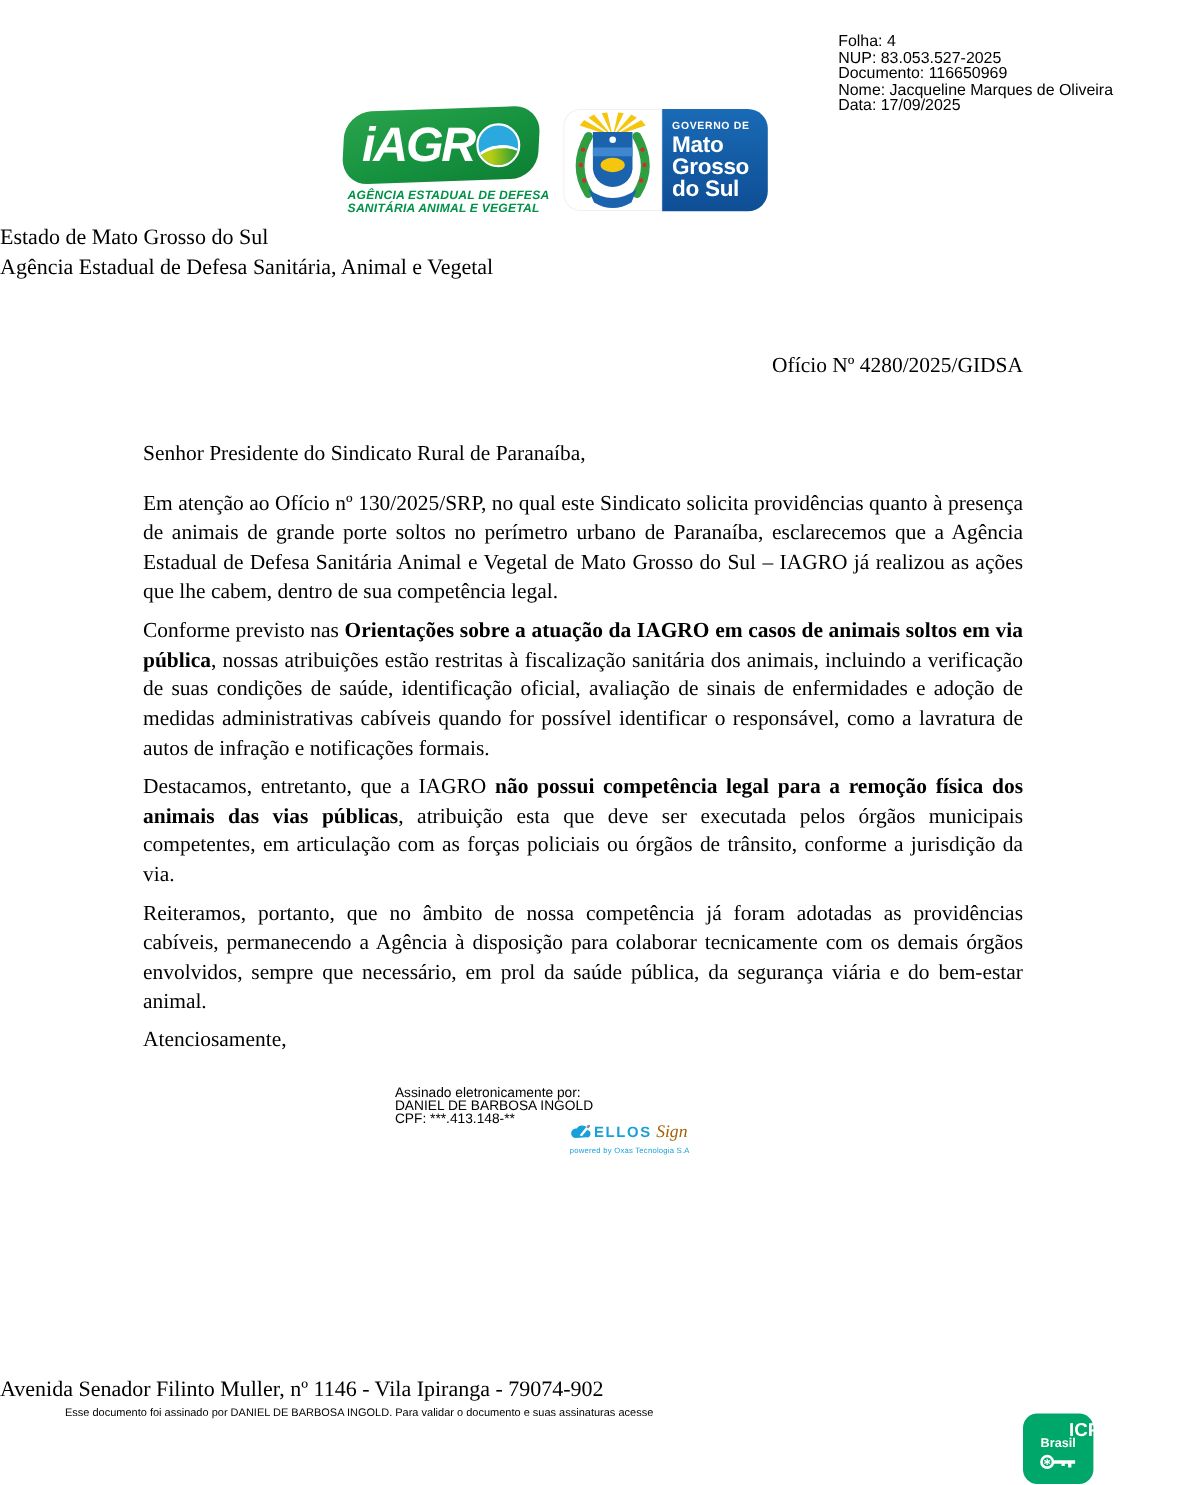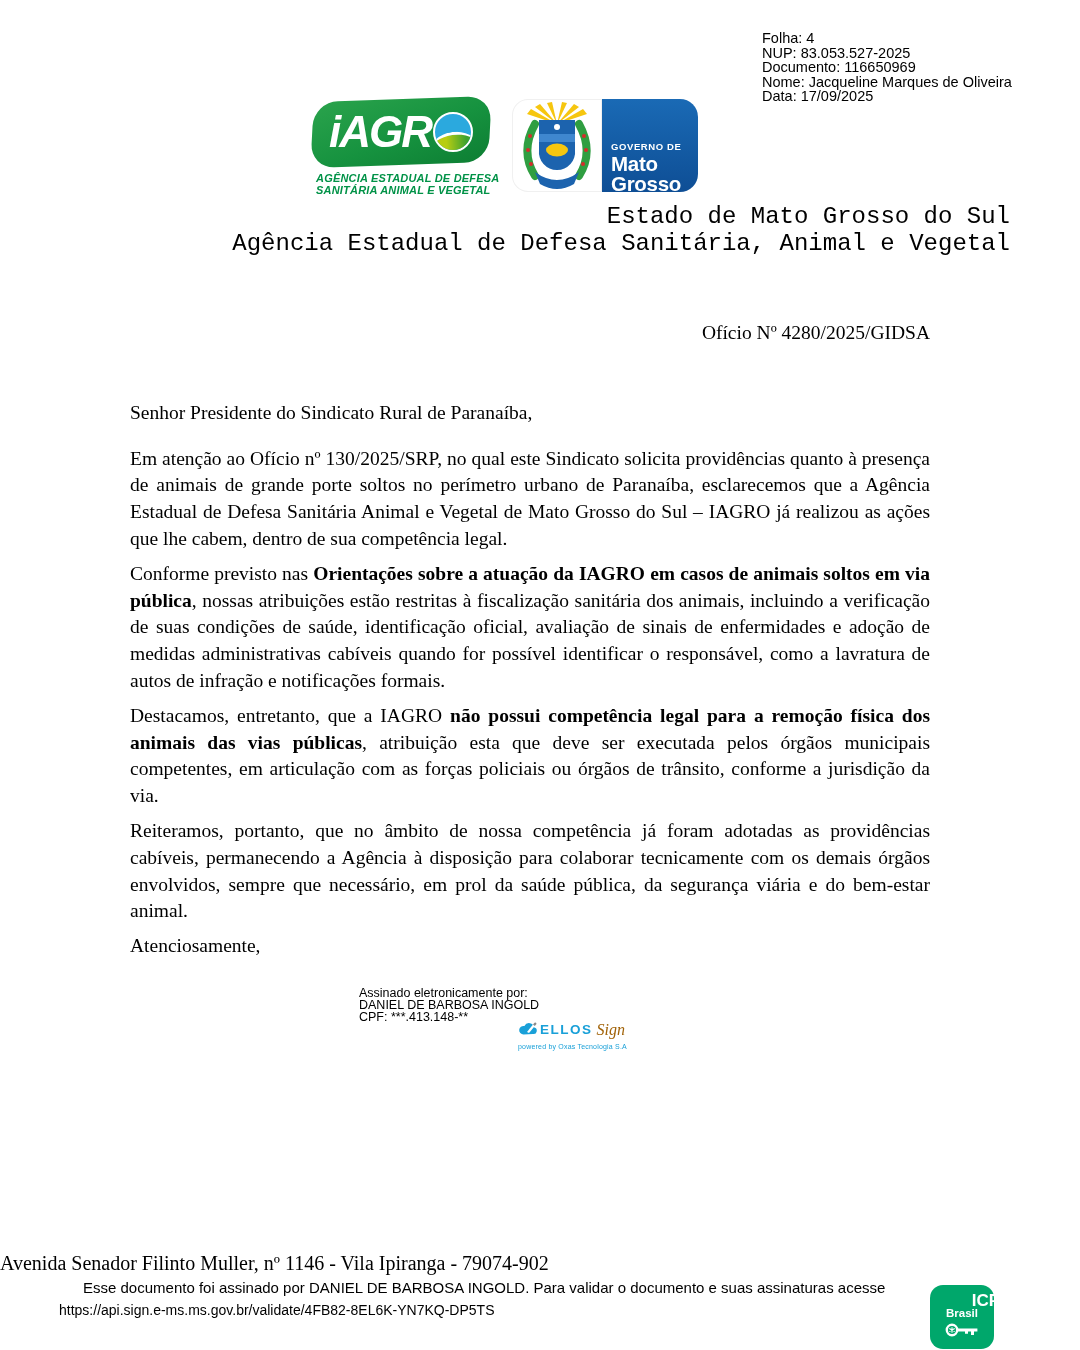--- a/index.html
+++ b/index.html
@@ -32,47 +32,47 @@
       letter-spacing:.2px;white-space:nowrap;text-align:center;}
 
   .ms-logo{display:flex;height:93px;}
   .ms-arms{width:90px;height:93px;background:#fff;border-radius:16px 0 0 16px;
       display:flex;align-items:center;justify-content:center;
       box-shadow:0 0 0 1px #f0f0f0 inset;}
   .ms-blue{width:96px;height:93px;border-radius:0 18px 18px 0;
       background:linear-gradient(180deg,#1a6ab5,#0e4e95);
       color:#fff;font-family:"Liberation Sans",sans-serif;box-sizing:border-box;
       padding:10px 0 0 9px;}
-  .ms-small{font-size:9.5px;font-weight:bold;letter-spacing:.6px;margin-bottom:2px;margin-top:32px;}
+  .ms-small{font-size:9.5px;font-weight:bold;letter-spacing:.6px;margin-bottom:2px;}
   .ms-big{font-size:20.5px;font-weight:bold;line-height:20px;letter-spacing:-.3px;}
 
   
-  .org-header{position:absolute;top:203px;left:0;width:1010px;text-align:right;
-      font-size:24px;line-height:27px;font-family:Liberation Mono, monospace;}
+  .org-header{position:absolute;top:203px;left:0;width:1010px;text-align:left;
+      font-size:20px;line-height:27px;}
 
   
   .letter{position:absolute;left:130px;top:320px;width:800px;font-size:19.5px;}
   .letter p{margin:0 0 8px;line-height:26.8px;}
   .letter .oficio{margin-bottom:53px;text-align:right;}
   .letter .salutation{margin-bottom:19px;}
   .letter .para{text-align:justify;}
   .letter .closing{margin-top:0;}
 
   
   .signature{position:absolute;left:359px;top:988px;font-size:12.5px;line-height:11.9px;color:#000;}
   .ellos{position:absolute;left:159px;top:33px;width:130px;}
   .ellos-row{display:flex;align-items:center;gap:2px;}
   .ellos-brand{color:#19a0d8;font-weight:bold;font-size:13.5px;letter-spacing:1.5px;}
   .ellos-script{color:#a16207;font-family:"Liberation Serif",serif;font-style:italic;
       font-size:16px;margin-left:2px;}
   .ellos-tag{color:#19a0d8;font-size:7px;margin-top:2px;letter-spacing:.2px;white-space:nowrap;}
 
   
   .addr{position:absolute;top:1252px;left:0;width:1010px;font-size:20px;}
-  .signed{position:absolute;left:59px;top:1279px;font-size:15px;margin-left:24px;}
+  .signed{position:absolute;left:59px;top:1279px;font-size:10px;}
   .url{position:absolute;left:59px;top:1302px;font-size:14px;}
   .icp{position:absolute;left:930px;top:1285px;width:64px;height:64px;border-radius:13px;
       background:#00a76b;color:#fff;font-family:"Liberation Sans",sans-serif;text-align:center;
       display:flex;flex-direction:column;align-items:center;justify-content:center;}
   .icp-t{font-size:17px;font-weight:bold;line-height:15px;padding-left:48px;}
   .icp-b{font-size:11.5px;font-weight:bold;line-height:11px;}
   .icp svg{margin-top:3px;}
 </style>
 </head>
 <body>
@@ -171,21 +171,20 @@
         </span>
         <span class="ellos-brand">ELLOS</span>
         <span class="ellos-script">Sign</span>
       </div>
       <div class="ellos-tag">powered by Oxas Tecnologia S.A</div>
     </div>
   </div>
 
   <div class="addr serif">Avenida Senador Filinto Muller, nº 1146 - Vila Ipiranga - 79074-902</div>
   <div class="signed sans">Esse documento foi assinado por DANIEL DE BARBOSA INGOLD. Para validar o documento e suas assinaturas acesse</div>
-  <div class="url sans">https://api.sign.e-ms.ms.gov.br/validate/4FB82-8EL6K-YN7KQ-DP5TS</div>
 
   <div class="icp">
     <div class="icp-t">ICP</div>
     <div class="icp-b">Brasil</div>
     <span>
       <svg width="34" height="16" viewBox="0 0 34 16">
         <circle cx="7" cy="8" r="5.2" fill="none" stroke="#ffffff" stroke-width="2.4"></circle>
         <path d="M7,5.2 v5.6 M4.3,6.6 l5.4,2.8 M9.7,6.6 l-5.4,2.8" stroke="#ffffff" stroke-width="1.1"></path>
         <path d="M12.4,6.6 h20 v3 h-3.4 v3.4 h-3 v-3.4 h-3 v2.2 h-3 v-2.2 h-7.6 z" fill="#ffffff"></path>
       </svg>

